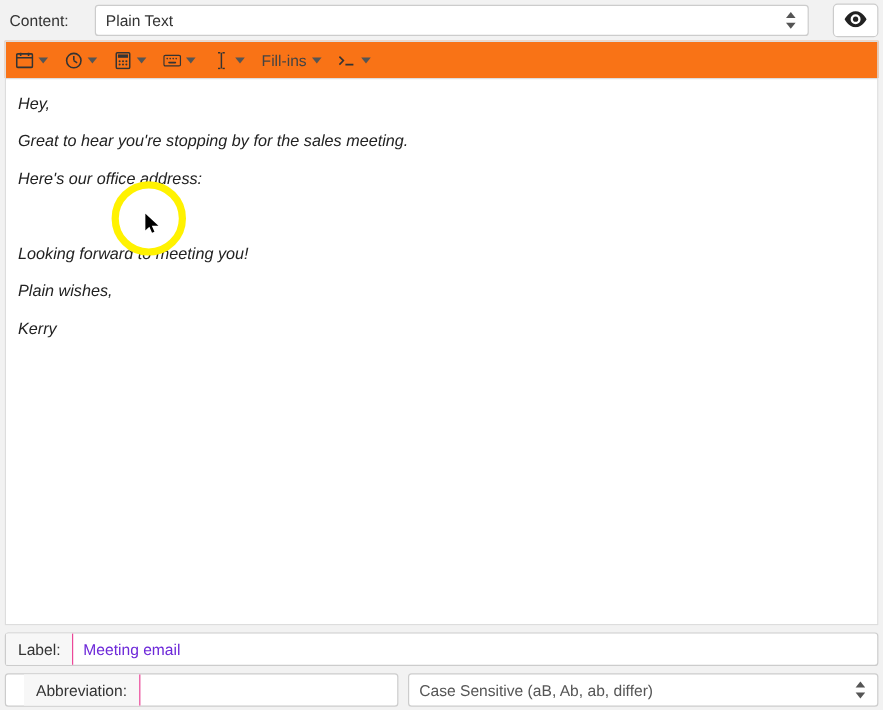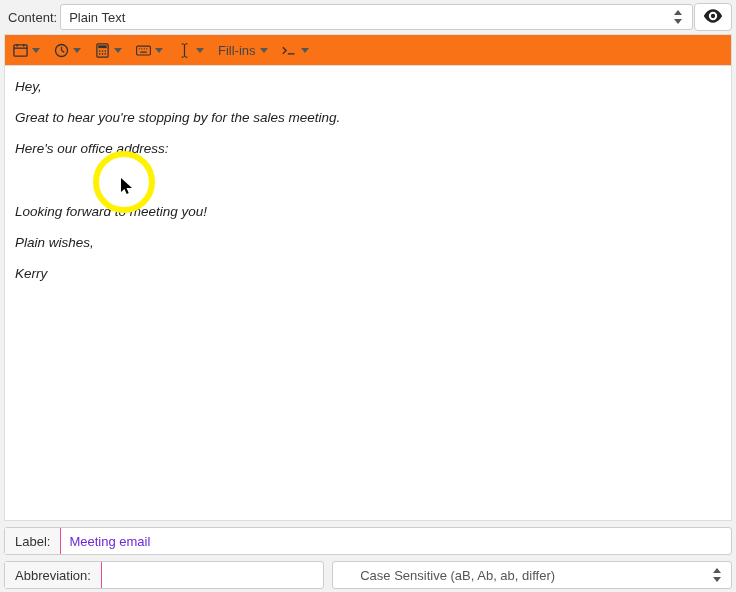--- a/index.html
+++ b/index.html
@@ -10,21 +10,21 @@
     background: #f2f2f2;
     width: 736px;
     height: 592px;
     overflow: hidden;
     position: relative;
   }
   .top-row {
     display: flex;
     align-items: center;
     padding: 3px 4px 3px 6px;
-    gap: 1px;
+    gap: 20px;
   }
   .field-label {
     font-size: 13px;
     color: #333;
     padding: 0 2px;
   }
   .select-wrap {
     flex: 1;
     position: relative;
     background: #fff;
@@ -157,32 +157,32 @@
     display: flex;
     align-items: center;
     border: none;
     outline: none;
     background: transparent;
   }
   .abbrev-row {
     display: flex;
     gap: 8px;
   }
-  .abbrev-row .label-row { flex: 1; margin-bottom: 0; }
+  .abbrev-row .label-row { flex: 1; margin-bottom: 0; padding-left: 15px; }
   .case-select {
     flex: 1.2;
     border: 1px solid #ccc;
     border-radius: 3px;
     background: #fff;
     height: 28px;
     display: flex;
     align-items: center;
     padding: 0 8px;
   }
-  .case-select .sel-text { flex: 1; font-size: 13px; color: #555; margin-left: 19px; }
+  .case-select .sel-text { flex: 1; font-size: 13px; color: #555; }
 </style>
 </head>
 <body>
 
 <div class="top-row">
   <span class="field-label">Content:</span>
   <div class="select-wrap">
     <span class="sel-text">Plain Text</span>
     <span class="updown"></span>
   </div>

